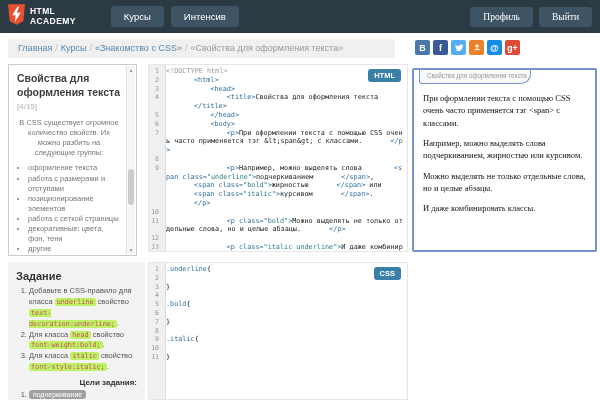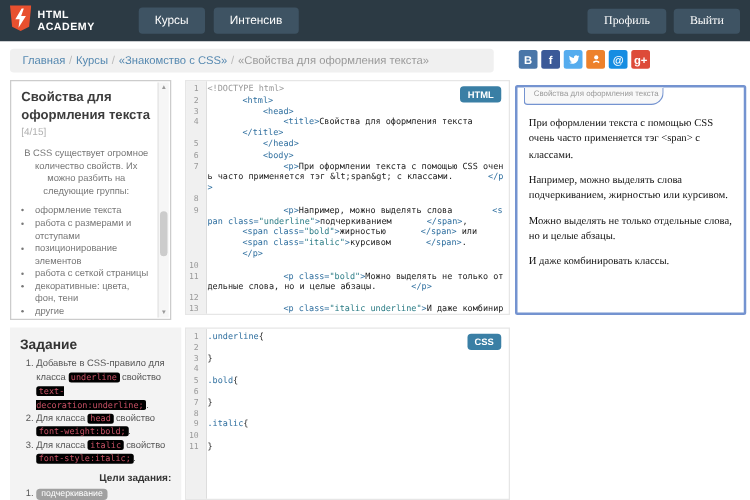--- a/index.html
+++ b/index.html
@@ -48,21 +48,21 @@
     background:#ccc; border-radius:3px; }
 
   
   .task { position:absolute; left:8px; top:262px; width:137px; height:138px;
     background:#f3f3f3; padding:8px; }
   .task h3 { font-size:11px; color:#333; margin-bottom:4px; }
   .task ol { margin:0 0 5px 13px; }
   .task ol li { font-size:7.5px; color:#555; line-height:1.45; }
   code.inline { font-family:"DejaVu Sans Mono", monospace; font-size:6.8px;
     color:#c5descent; }
-  code.inline { color:#c75064; background:#000000; padding:0 2px; border-radius:2px; }
+  code.inline { color:#c75064; background:#bef264; padding:0 2px; border-radius:2px; }
   .goals-title { font-size:8px; font-weight:bold; color:#333; margin:4px 0 3px;text-align:right; }
   .goals { margin-left:13px; }
   .goals li { font-size:7.5px; color:#555; line-height:1.7; }
   .badge { background:#a0a0a0; color:#fff; font-size:7px; padding:1px 4px; border-radius:3px; }
 
   
   .editor { position:absolute; background:
       linear-gradient(90deg,#f0f0f0 0 16px,#ddd 16px 17px,#fff 17px);
     border:1px solid #e6e6e6; overflow:hidden; padding-top:2px; }
   .editor-html { left:148px; top:64px; width:260px; height:188px; }

